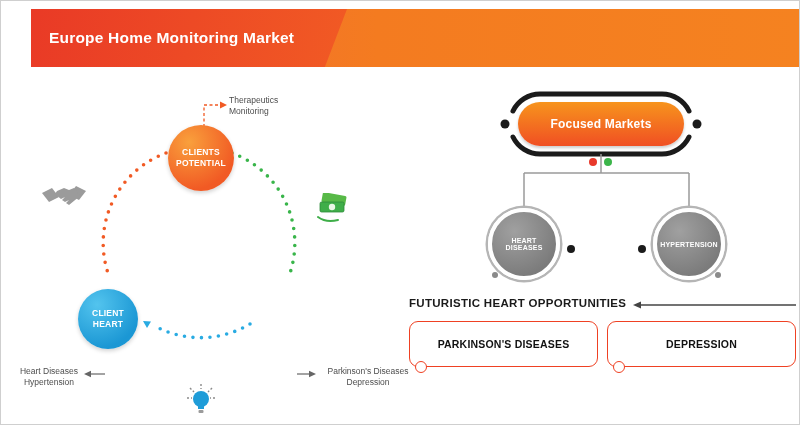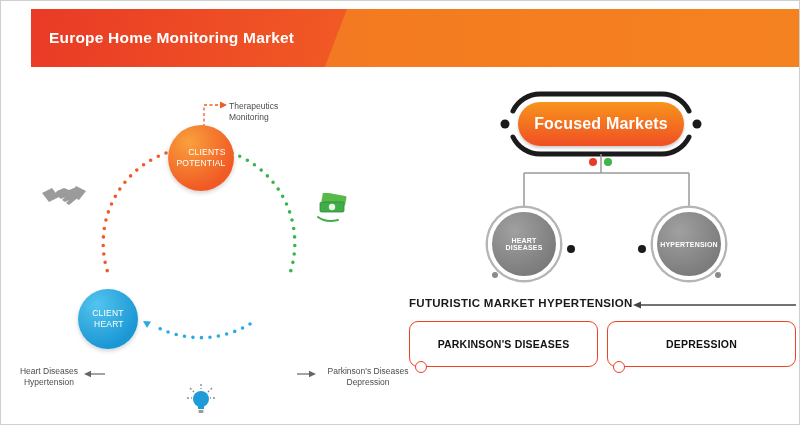--- a/index.html
+++ b/index.html
@@ -23,44 +23,44 @@
   .dots-orange { stroke:#f15a24; }
   .dots-green  { stroke:#39b54a; }
   .dots-blue   { stroke:#29abe2; }
   .dash-orange { stroke:#f15a24; stroke-width:1.3; stroke-dasharray:3 2.5; fill:none; }
   .thin-line   { stroke:#666; stroke-width:1.2; }
   .stadium { fill:none; stroke:#1b1b1b; stroke-width:5; stroke-linecap:round; }
   .tree-line { stroke:#9a9a9a; stroke-width:1.5; fill:none; }
 
   
   .node { position:absolute; border-radius:50%; display:flex; align-items:center; justify-content:center;
-          text-align:right; color:#fff; font-weight:normal; box-shadow:0 2px 4px rgba(0,0,0,.18); }
+          text-align:center; color:#fff; font-weight:bold; box-shadow:0 2px 4px rgba(0,0,0,.18); }
   .node-label { white-space:pre-line; font-size:8.5px; line-height:1.25; letter-spacing:.2px; }
   .node-orange { left:167px; top:124px; width:66px; height:66px;
                  background:radial-gradient(circle at 32% 26%,#f9a03c,#f15a24 72%); }
   .node-blue { left:77px; top:288px; width:60px; height:60px;
                background:radial-gradient(circle at 32% 26%,#53c4ee,#1b97d4 72%); }
   .node-green { left:259px; top:288px; width:60px; height:60px;
                 background:radial-gradient(circle at 32% 26%,#7fca4e,#2fa84f 72%); }
 
   .note { position:absolute; font-size:8.5px; color:#4d4d4d; line-height:1.35; white-space:pre-line; }
-  .note-top { left:228px; top:94px; text-align:left;margin-top:6px; }
+  .note-top { left:228px; top:94px; text-align:left; }
   .note-left { left:8px; top:365px; width:80px; text-align:center; }
   .note-right { left:318px; top:365px; width:98px; text-align:center; }
 
   .icon { position:absolute; }
   .icon-handshake { left:40px; top:180px; }
   .icon-money { left:314px; top:192px; }
   .icon-bulb { left:185px; top:382px; }
 
   
   .pill { position:absolute; left:517px; top:101px; width:166px; height:44px; border-radius:22px;
           background:linear-gradient(180deg,#f7941d,#f04f23);
           display:flex; align-items:center; justify-content:center; box-shadow:0 2px 3px rgba(0,0,0,.2); }
-  .pill-label { color:#fff; font-weight:bold; font-size:16px; letter-spacing:.2px; }
+  .pill-label { color:#fff; font-weight:bold; font-size:12px; letter-spacing:.2px; }
 
   .gray-node { position:absolute; width:72px; height:72px; border-radius:50%;
                background:radial-gradient(circle at 35% 30%,#a0a0a0,#7b7b7b 75%);
                border:4px solid #fff; box-shadow:0 0 0 2.5px #b5b5b5;
                display:flex; align-items:center; justify-content:center; text-align:center; }
   .gray-node-label { color:#fff; font-weight:bold; font-size:7px; letter-spacing:.2px; }
   .gray-node-1 { left:487px; top:207px; }
   .gray-node-2 { left:652px; top:207px; }
 
   
@@ -171,21 +171,21 @@
     <span class="pill-label">Focused Markets</span>
   </div>
 
   <div class="gray-node gray-node-1">
     <span class="gray-node-label">HEART DISEASES</span>
   </div>
   <div class="gray-node gray-node-2">
     <span class="gray-node-label">HYPERTENSION</span>
   </div>
 
-  <div class="fmo-heading">FUTURISTIC MARKET HYPERTENSION</div>
+  <div class="fmo-heading">FUTURISTIC HEART OPPORTUNITIES</div>
 
   <div class="opp-box opp-box-1">
     <span class="opp-label">PARKINSON'S DISEASES</span>
     <span class="opp-ring"></span>
   </div>
   <div class="opp-box opp-box-2">
     <span class="opp-label">DEPRESSION</span>
     <span class="opp-ring"></span>
   </div>
 

